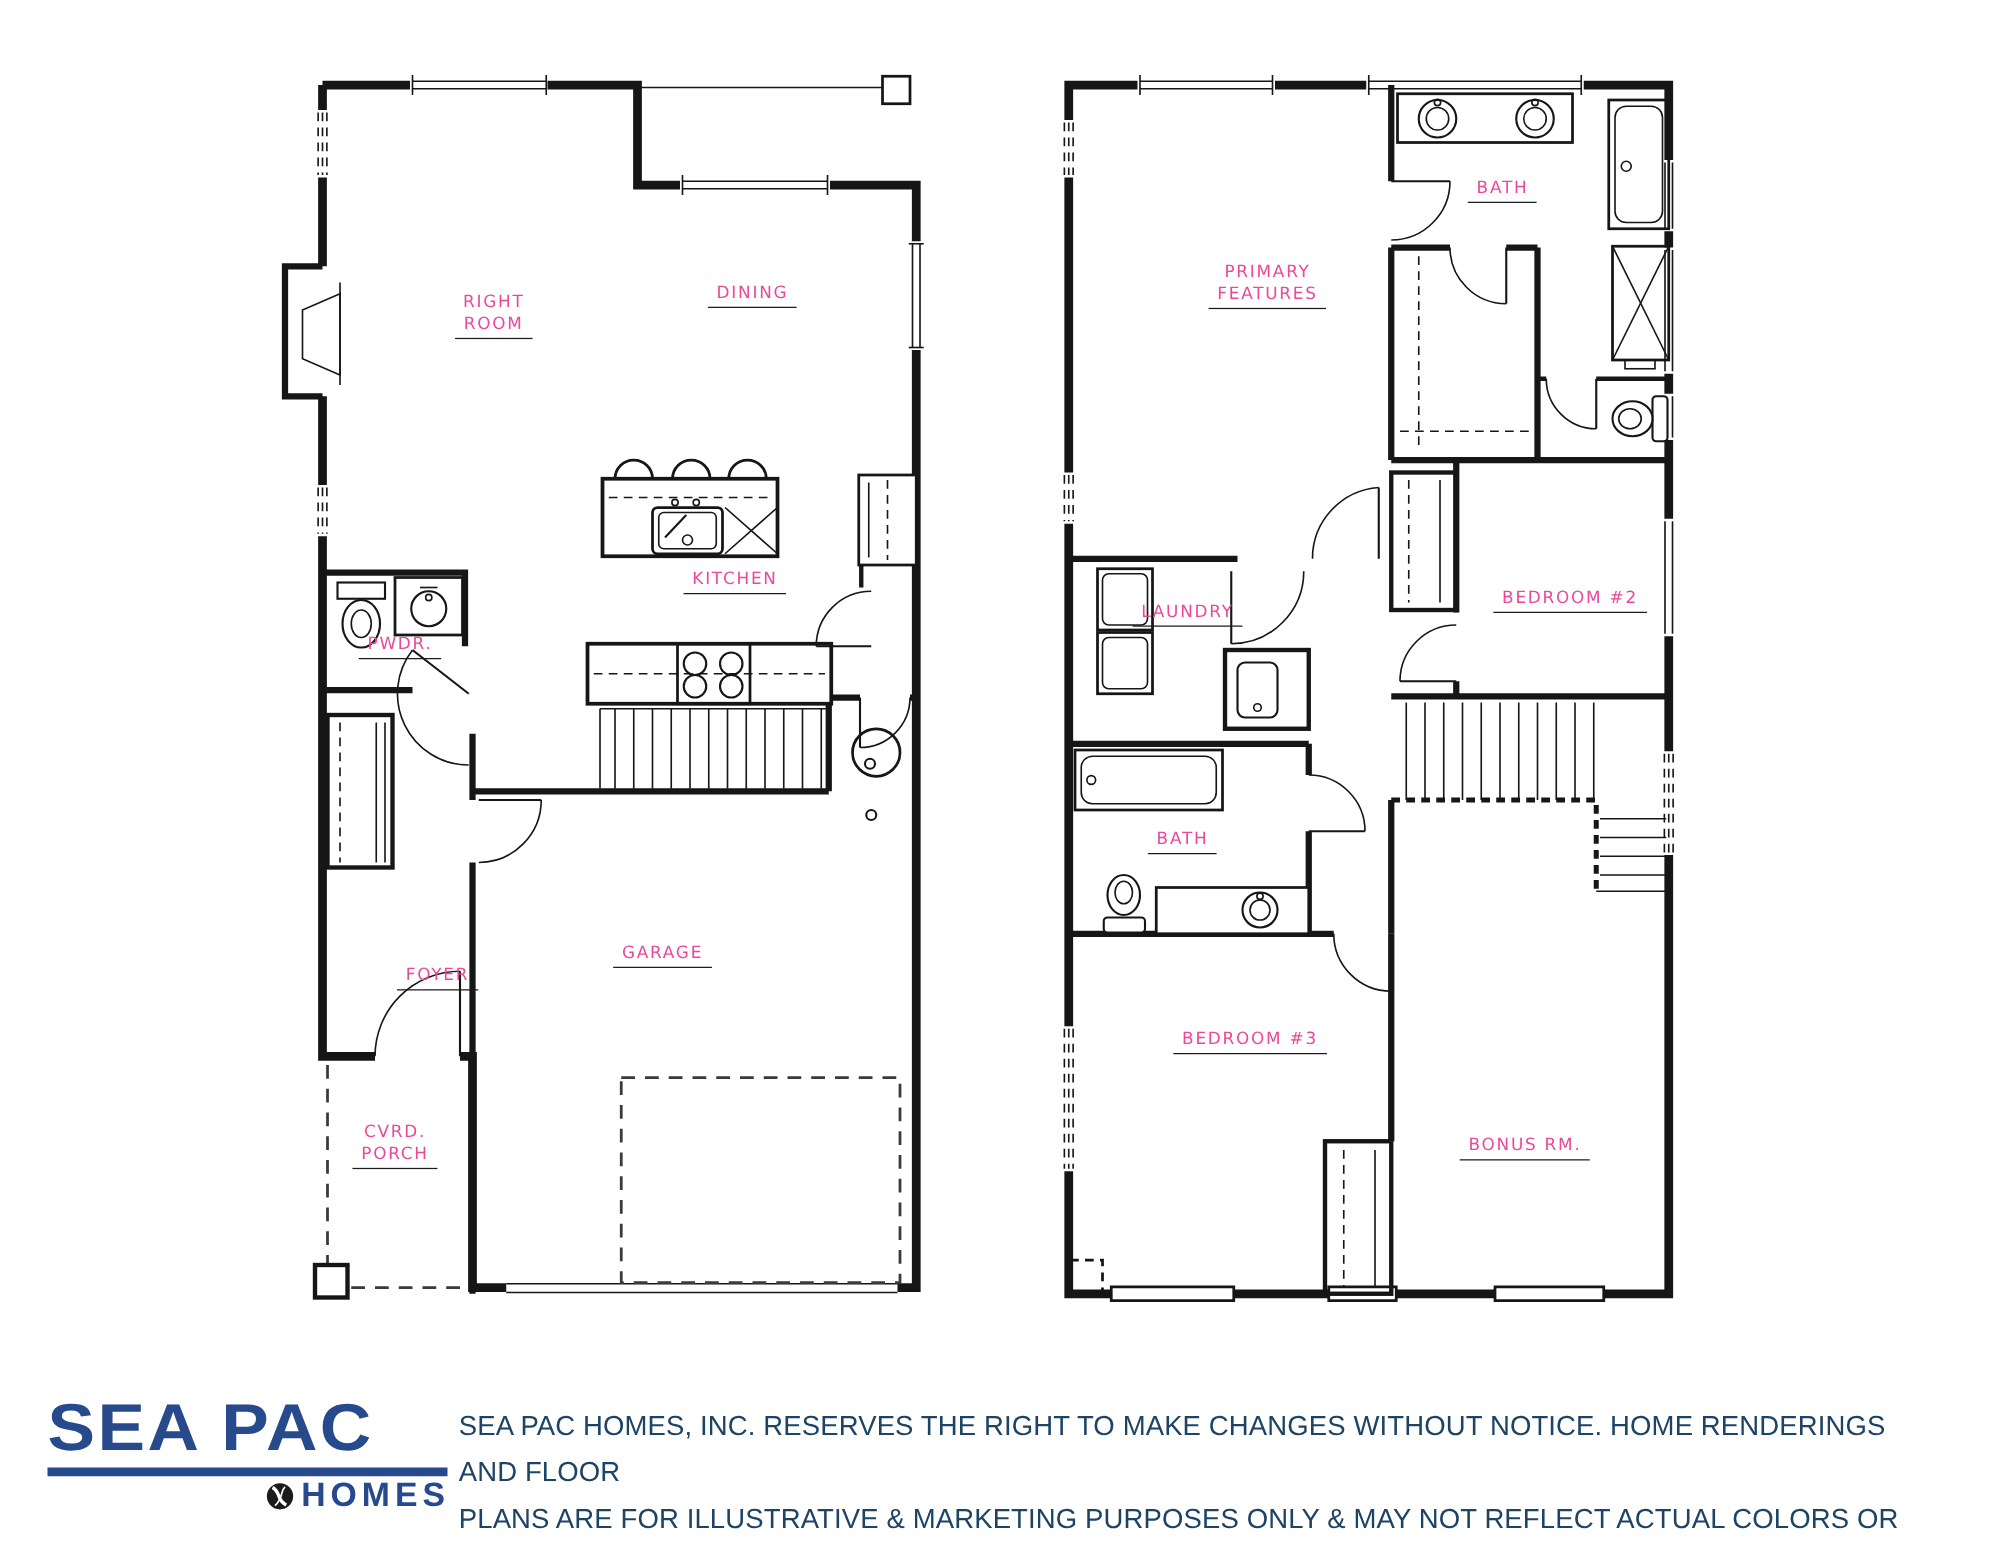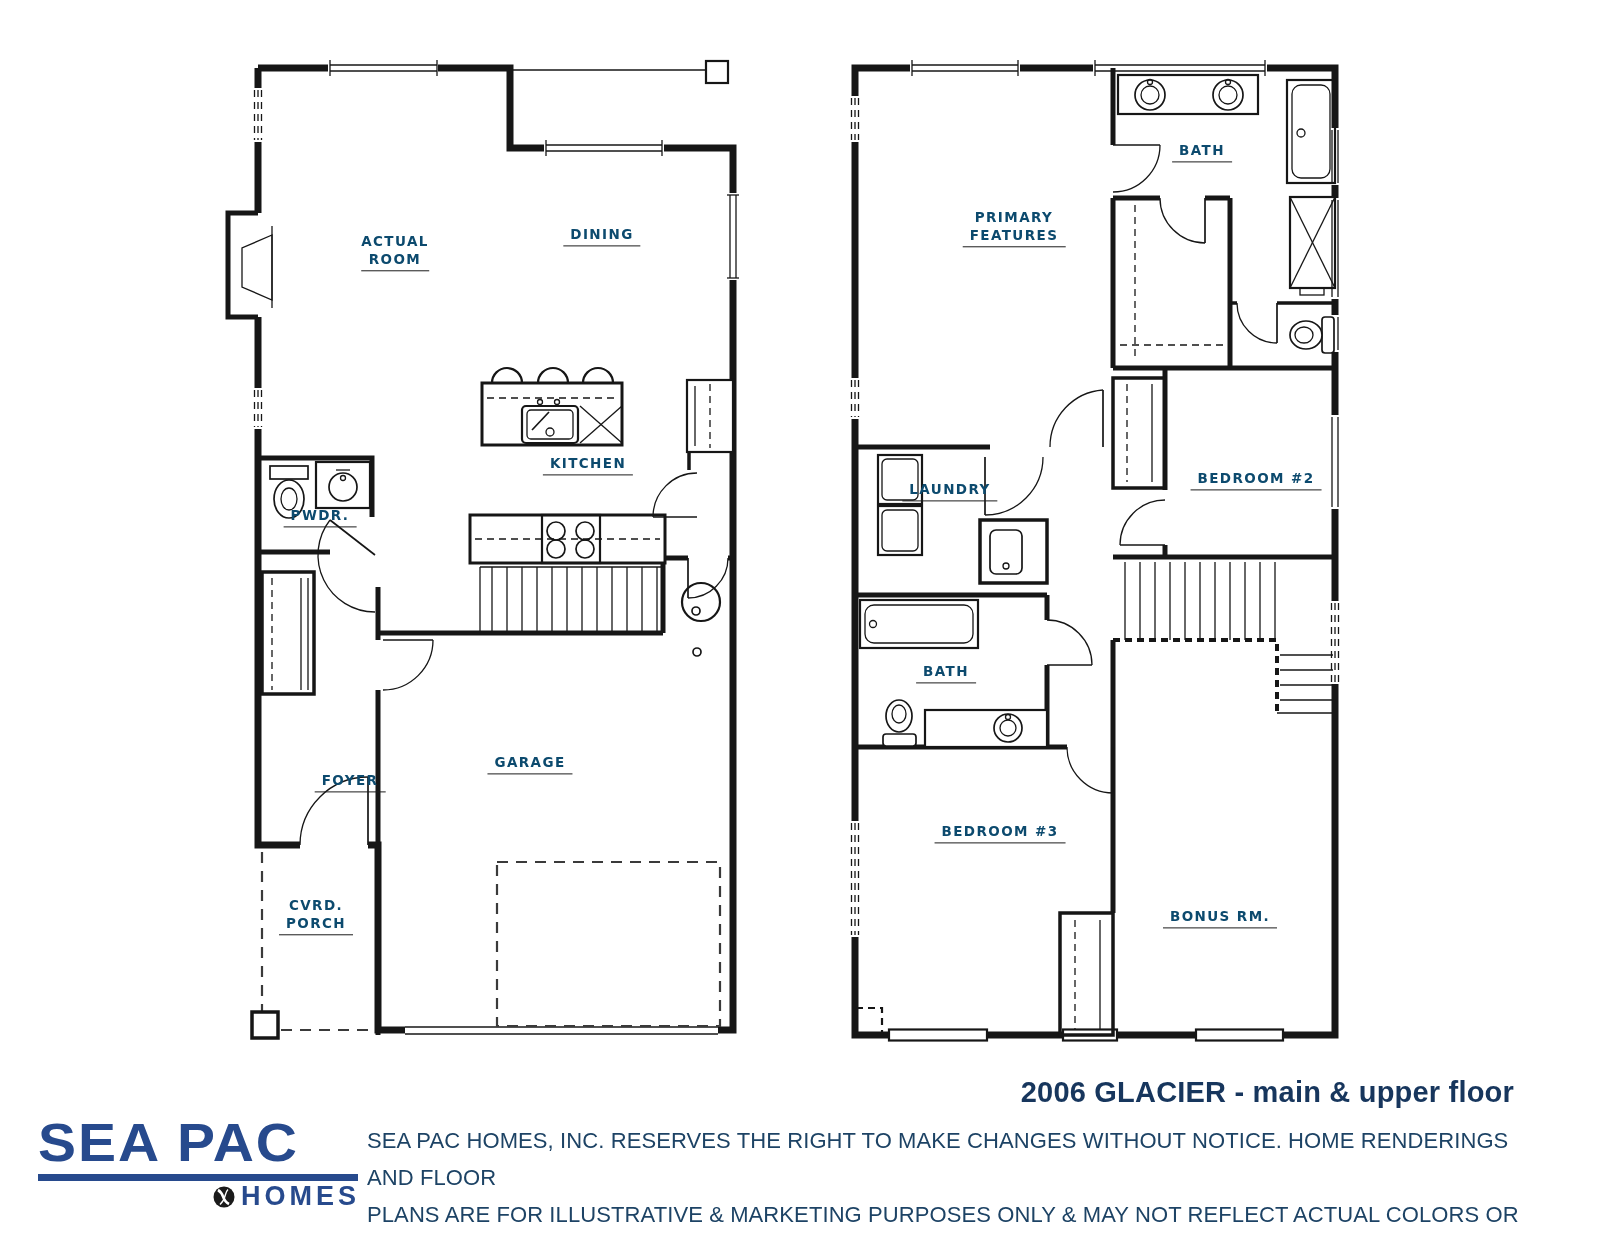--- a/index.html
+++ b/index.html
@@ -6,21 +6,21 @@
   .canvas{
     position:relative;width:1600px;height:1237px;background:#ffffff;overflow:hidden;
     font-family:"Liberation Sans", sans-serif;
   }
   .plan-svg{position:absolute;left:0;top:0;}
   
   .label-layer{position:absolute;left:0;top:0;width:100%;height:100%;pointer-events:none;}
   .room-label{
     position:absolute;transform:translate(-50%,-50%);
     font-family:"DejaVu Sans", sans-serif;
-    font-size:13.5px;font-weight:700;letter-spacing:1.4px;color:#0c4a6e;
+    font-size:13.5px;font-weight:400;letter-spacing:1.4px;color:#ec4899;
     text-align:center;white-space:nowrap;line-height:1.35;
   }
   .room-label span{display:block;}
   .room-label span.u{border-bottom:1.7px solid #1c1c1c;padding:0 7px 2px 7px;}
   
   .logo{position:absolute;left:38px;top:1116px;width:322px;}
   .logo-primary{
     font-size:57px;font-weight:bold;letter-spacing:2px;color:#274a8d;
     line-height:1;transform:scaleY(0.93);transform-origin:top left;white-space:nowrap;
   }
@@ -432,21 +432,21 @@
       </g>
       <g>
         <line class="s f" x1="1113" y1="747" x2="1113" y2="793"></line>
         <path class="s t" d="M1067,747 A46,46 0 0 0 1113,793"></path>
       </g>
     </g>
   </svg>
 
   <div class="label-layer">
       <div class="room-label" style="left: 395px; top: 252px;">
-        <span>ACTUAL</span>
+        <span>RIGHT</span>
         <span class="u">ROOM</span>
       </div>
       <div class="room-label" style="left: 602px; top: 236px;">
         <span class="u">DINING</span>
       </div>
       <div class="room-label" style="left: 588px; top: 465px;">
         <span class="u">KITCHEN</span>
       </div>
       <div class="room-label" style="left: 320px; top: 517px;">
         <span class="u">PWDR.</span>
@@ -493,20 +493,19 @@
         <svg width="24" height="24" viewBox="0 0 24 24">
           <circle cx="12" cy="12" r="10.5" fill="#1b1b1b"></circle>
           <path d="M6,5 C13,9 9,15 17,19" stroke="#ffffff" stroke-width="2.6" fill="none"></path>
           <path d="M16,4.5 C12,8 15,13 8,19.5" stroke="#ffffff" stroke-width="1.4" fill="none"></path>
         </svg>
       </span>
       <span class="logo-secondary">HOMES</span>
     </div>
   </div>
 
-  <div class="plan-title">2006 GLACIER - main &amp; upper floor</div>
 
   <div class="disclaimer">
     <div>SEA PAC HOMES, INC. RESERVES THE RIGHT TO MAKE CHANGES WITHOUT NOTICE.  HOME RENDERINGS AND FLOOR</div>
     <div>PLANS ARE FOR ILLUSTRATIVE &amp; MARKETING PURPOSES ONLY &amp; MAY NOT REFLECT ACTUAL COLORS OR FEATURES.</div>
   </div>
 
 </div>
 
 </body></html>

